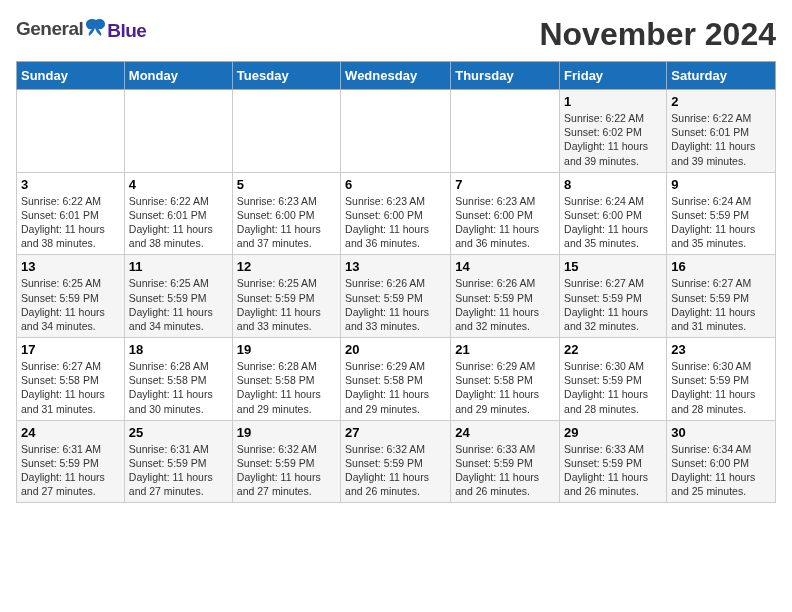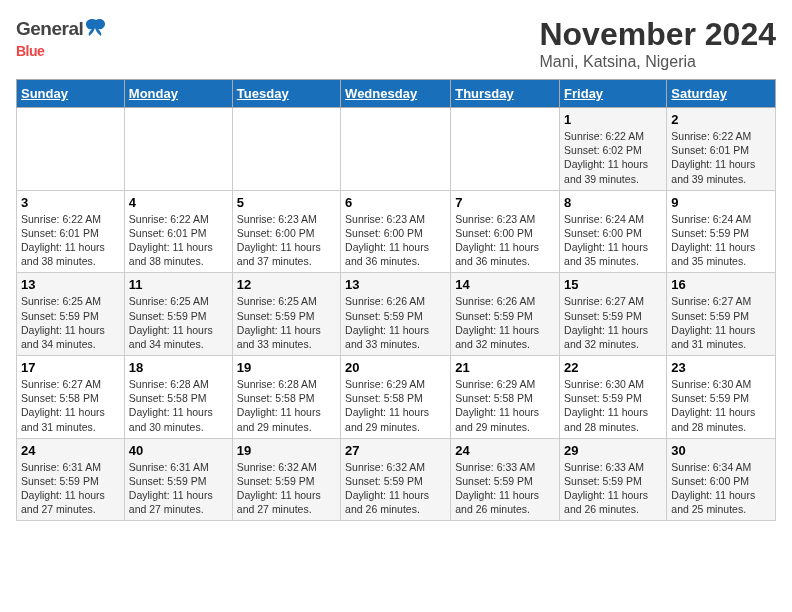--- a/index.html
+++ b/index.html
@@ -11,44 +11,42 @@
       padding: 16px;
     }
     .header-section {
       display: flex;
       justify-content: space-between;
       align-items: flex-start;
       margin-bottom: 8px;
     }
     .logo {
       display: flex;
-      flex-direction: column;
-      align-items: flex-start;
+      align-items: flex-end;
     }
     .title-section {
-      text-align: left;
+      text-align: center;
     }
     .month-title {
       font-size: 32px;
       font-weight: bold;
       color: #333;
     }
     .location-title {
       font-size: 16px;
       color: #555;
     }
     table {
       width: 100%;
       border-collapse: collapse;
       font-size: 11px;
     }
     thead tr {
       background-color: #1a6fba;
       color: #fff;
-      text-decoration: underline;
     }
     thead th {
       padding: 6px 4px;
       text-align: left;
       font-size: 13px;
       font-weight: bold;
       border: 1px solid #aaa;
     }
     tbody tr {
       vertical-align: top;
@@ -80,23 +78,23 @@
       display: flex;
       align-items: center;
     }
     .logo-text-general {
       font-size: 19px;
       font-weight: bold;
       color: #444;
       letter-spacing: -0.5px;
     }
     .logo-text-blue {
-      font-size: 14px;
-      font-weight: bold;
-      color: #ef4444;
+      font-size: 19px;
+      font-weight: bold;
+      color: #4c1d95;
       letter-spacing: -0.5px;
     }
     .logo-bird {
       display: inline-block;
       margin-left: 2px;
     }
   </style>
 </head>
 <body>
 
@@ -109,21 +107,20 @@
           <path d="M11 4 C14 2, 20 3, 20 8 C20 12, 16 14, 13 13 C15 15, 17 17, 16 20 C13 18, 11 15, 10 12 C9 15, 7 18, 4 20 C3 17, 5 15, 7 13 C4 14, 1 12, 1 8 C1 3, 8 2, 11 4Z" fill="#1a6fba"></path>
         </svg>
       </span>
     </div>
     <div>
       <span class="logo-text-blue">Blue</span>
     </div>
   </div>
   <div class="title-section">
     <div class="month-title">November 2024</div>
-    <div class="location-title">Mani, Katsina, Nigeria</div>
   </div>
 </div>
 
 <table>
   <thead>
     <tr>
       <th>Sunday</th>
       <th>Monday</th>
       <th>Tuesday</th>
       <th>Wednesday</th>
@@ -237,21 +234,21 @@
           <div class="day-number">23</div>
           <div class="day-info">Sunrise: 6:30 AM<br>Sunset: 5:59 PM<br>Daylight: 11 hours and 28 minutes.</div>
         </td>
       </tr>
       <tr>
         <td>
           <div class="day-number">24</div>
           <div class="day-info">Sunrise: 6:31 AM<br>Sunset: 5:59 PM<br>Daylight: 11 hours and 27 minutes.</div>
         </td>
         <td>
-          <div class="day-number">40</div>
+          <div class="day-number">25</div>
           <div class="day-info">Sunrise: 6:31 AM<br>Sunset: 5:59 PM<br>Daylight: 11 hours and 27 minutes.</div>
         </td>
         <td>
           <div class="day-number">19</div>
           <div class="day-info">Sunrise: 6:32 AM<br>Sunset: 5:59 PM<br>Daylight: 11 hours and 27 minutes.</div>
         </td>
         <td>
           <div class="day-number">27</div>
           <div class="day-info">Sunrise: 6:32 AM<br>Sunset: 5:59 PM<br>Daylight: 11 hours and 26 minutes.</div>
         </td>

